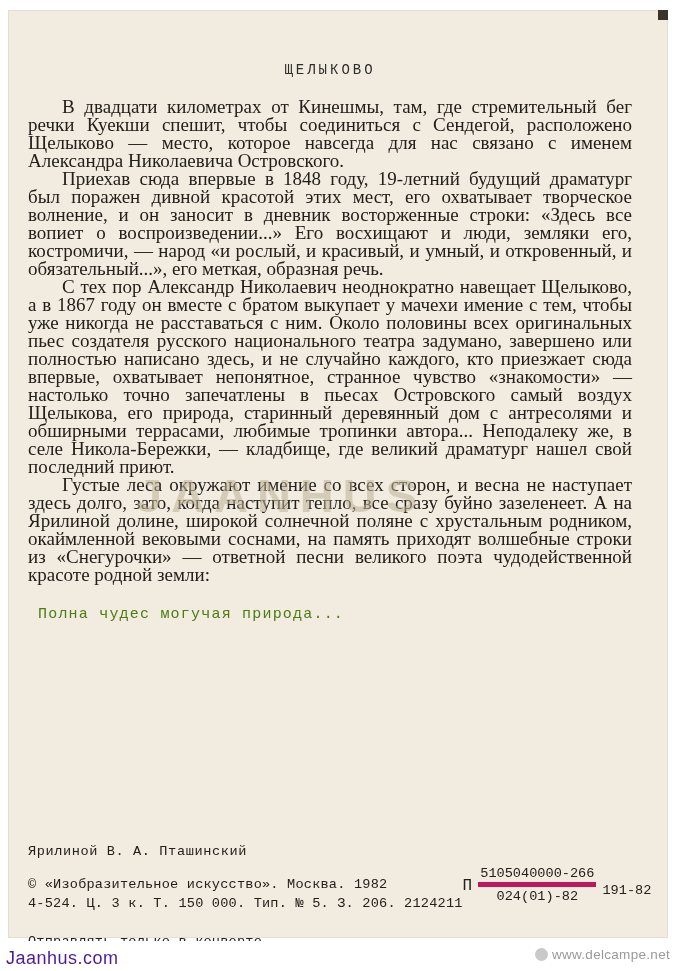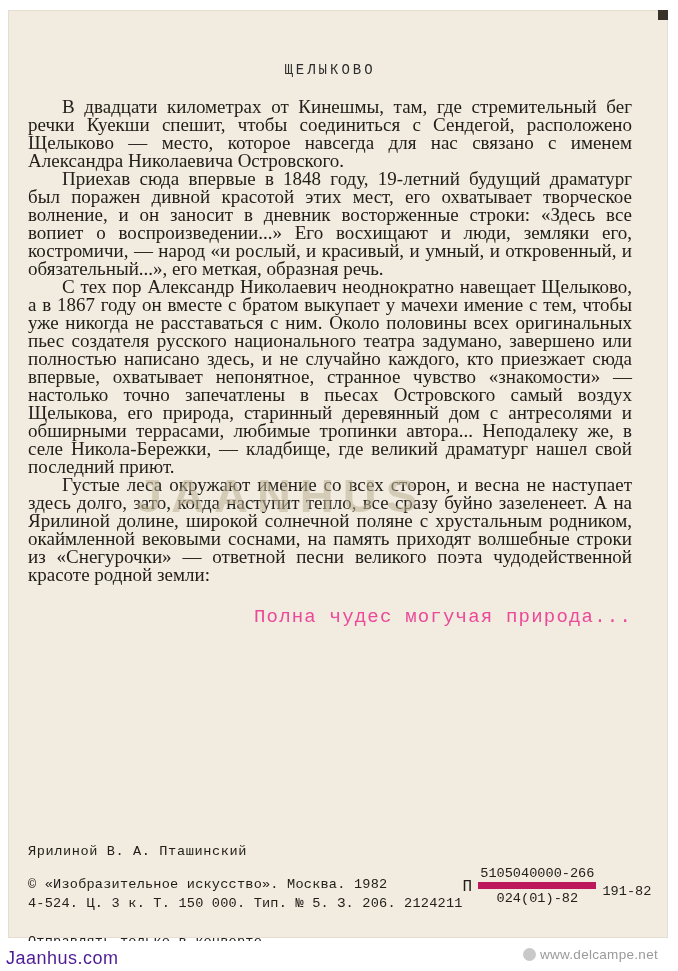--- a/index.html
+++ b/index.html
@@ -71,25 +71,25 @@
     margin: 0 0 0 0;
     -webkit-hyphens: none;
     hyphens: none;
   }
 
   .para + .para { margin-top: 0; }
 
   #verse {
     margin-top: 22px;
     margin-bottom: 10px;
-    text-align: right;
+    text-align: left;
     font-family: "Liberation Mono", monospace;
-    font-size: 19px;
+    font-size: 15px;
     letter-spacing: 1.2px;
-    color: #ec4899;
+    color: #4d7c0f;
     padding-left: 10px;
   }
 
   
   #colophon {
     position: absolute;
     left: 28px;
     top: 842px;
     width: 608px;
     font-family: "Liberation Mono", monospace;
@@ -122,21 +122,21 @@
     font-size: 16px;
     margin-right: 6px;
     margin-top: 2px;
   }
   .fraction {
     display: inline-block;
     text-align: center;
     line-height: 17px;
   }
   .fraction .num {
-    border-bottom: 7px solid #be185d;
+    border-bottom: 5px solid #be185d;
     padding: 0 2px 0 2px;
     display: block;
   }
   .fraction .den {
     display: block;
     padding-top: 1px;
   }
   .code-suffix {
     margin-left: 6px;
     margin-top: 10px;
@@ -174,21 +174,21 @@
     position: absolute;
     left: 6px;
     top: 948px;
     font-family: "Liberation Sans", sans-serif;
     font-size: 18px;
     color: #4c1d95;
     letter-spacing: 0.5px;
   }
   #wm-footer-right {
     position: absolute;
-    right: 20px;
+    right: 8px;
     top: 947px;
     font-family: "Liberation Sans", sans-serif;
     font-size: 13.5px;
     color: #9a9a9a;
     letter-spacing: 0.3px;
     display: flex;
     align-items: center;
   }
   #wm-footer-right .dot {
     display: inline-block;

